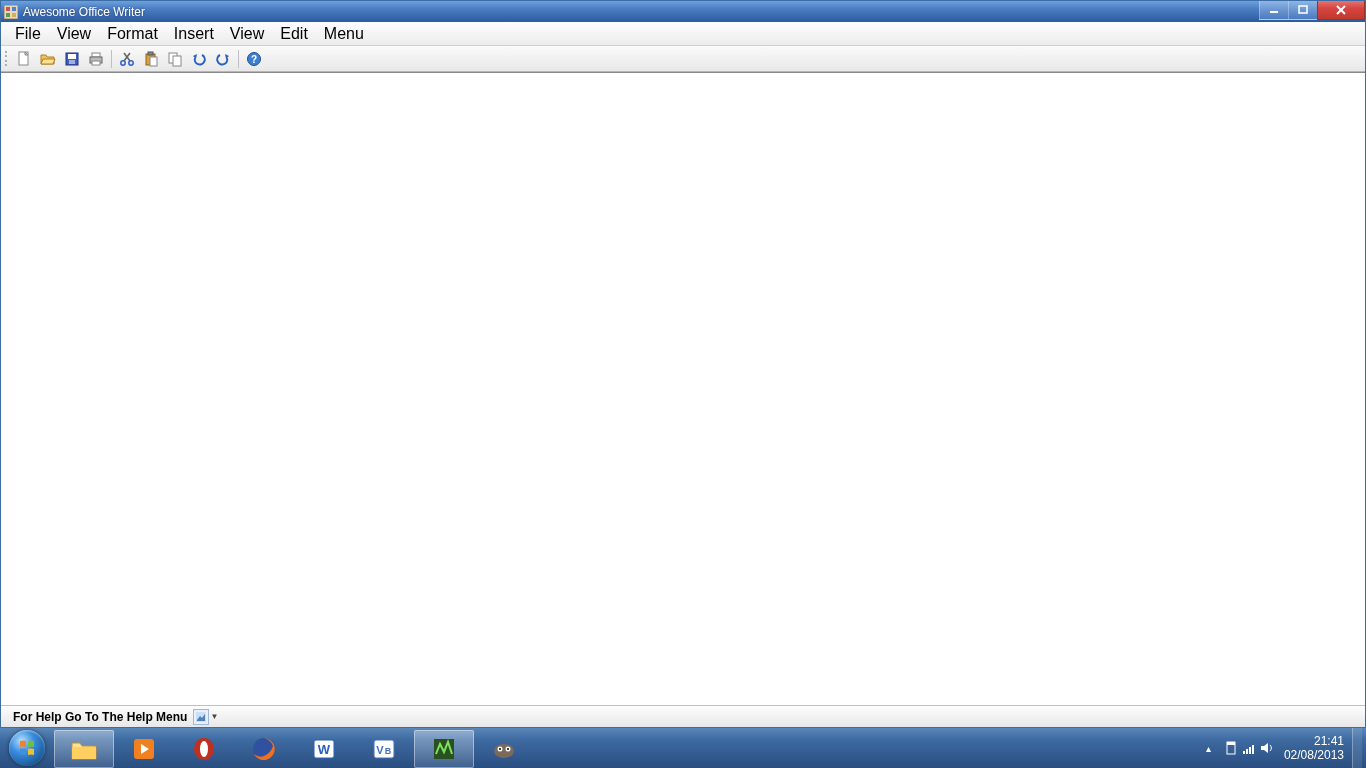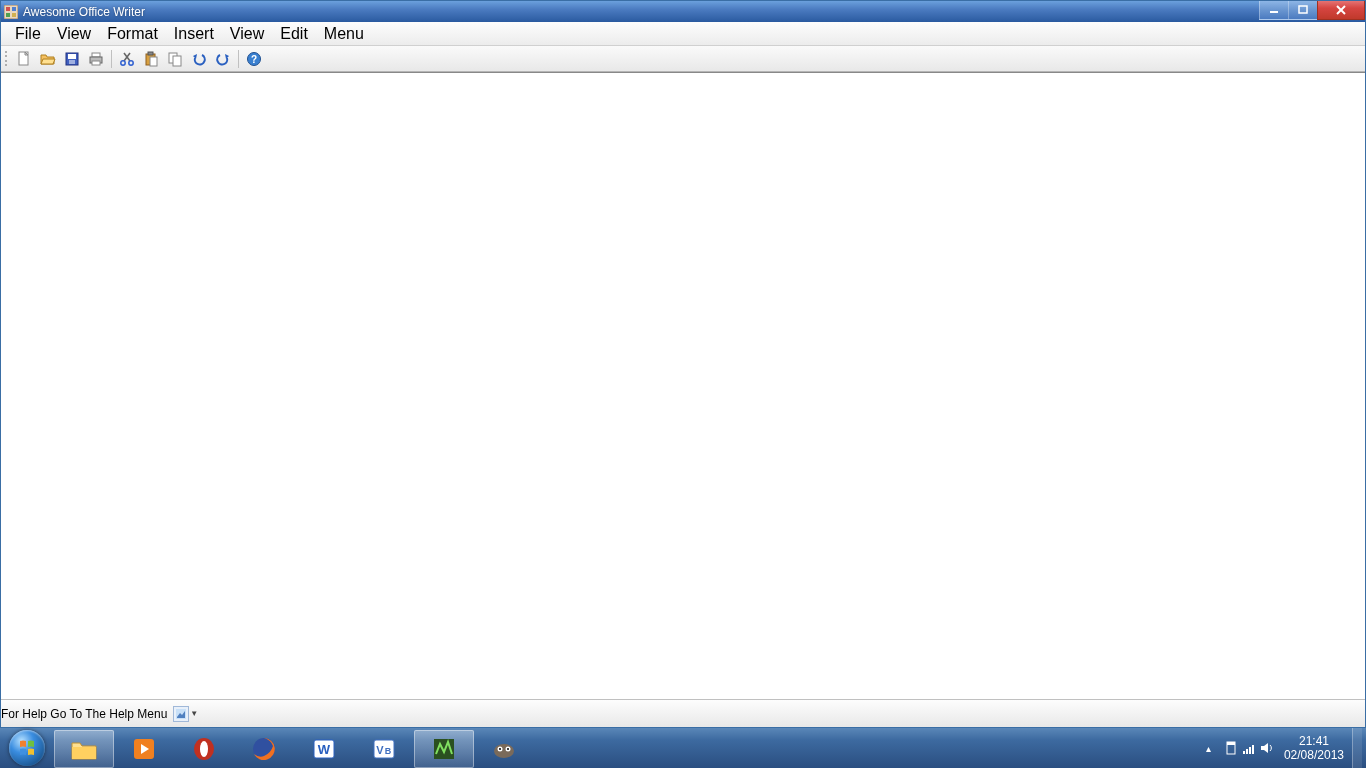--- a/index.html
+++ b/index.html
@@ -95,28 +95,29 @@
 
 
 .document-area {
   flex: 1;
   background: #fff;
   border-top: 1px solid #888;
 }
 
 
 .statusbar {
-  height: 28px;
+  height: 22px;
   background: linear-gradient(to bottom, #fdfdfd, #e8e8e8);
   border-top: 1px solid #c0c0c0;
   display: flex;
   align-items: center;
-  padding-left: 0;
+  padding-left: 12px;
   font-size: 12px;
   gap: 6px;
+  font-weight: bold;
 }
 .status-dropdown {
   display: flex; align-items: center; gap: 1px;
 }
 .status-dropdown .drop-img {
   width: 16px; height: 16px; background: #e8f0fa;
   border: 1px solid #a0b8d8;
   display: inline-flex; align-items: center; justify-content: center;
 }
 .status-dropdown .drop-arrow { font-size: 8px; color: #444; }
@@ -157,21 +158,21 @@
   display: flex; align-items: center;
   padding-right: 4px;
 }
 .tray-icon {
   width: 18px; height: 40px;
   display: flex; align-items: center; justify-content: center;
   color: #fff;
 }
 .tray-arrow { width: 16px; color: #fff; font-size: 10px; }
 .clock {
-  color: #fff; font-size: 12px; text-align: center;
+  color: #fff; font-size: 12px; text-align: right;
   line-height: 14px; padding: 0 8px;
 }
 .show-desktop {
   width: 10px; height: 40px;
   border-left: 1px solid rgba(255,255,255,0.3);
   background: rgba(255,255,255,0.1);
 }
 </style>
 </head>
 <body>

